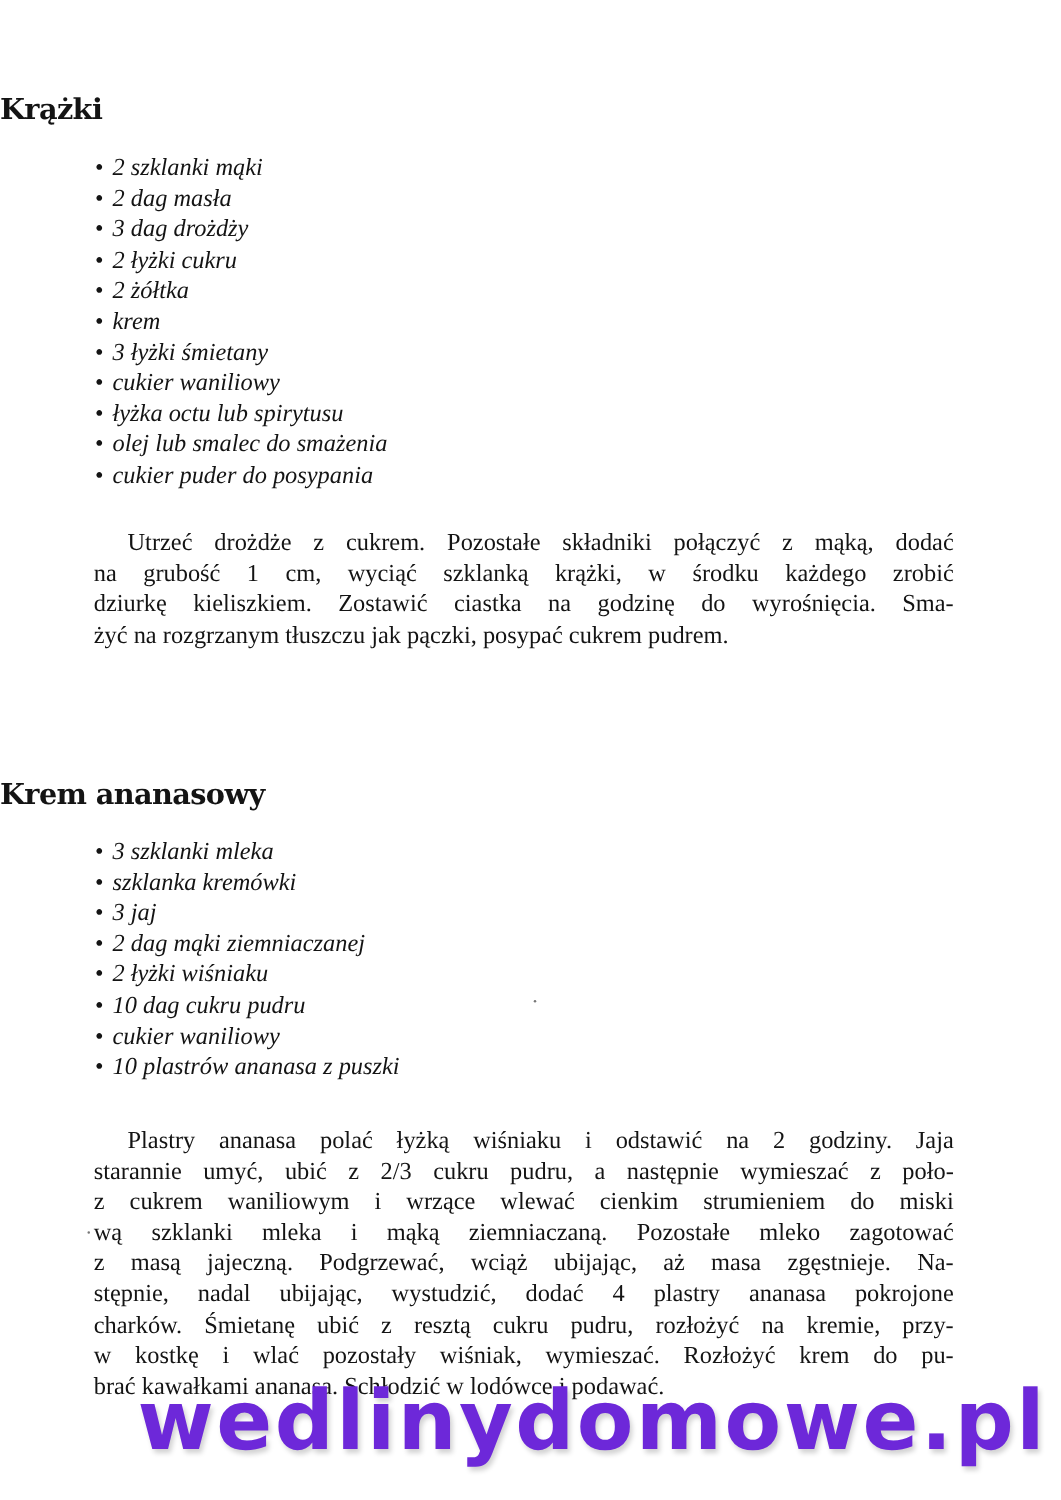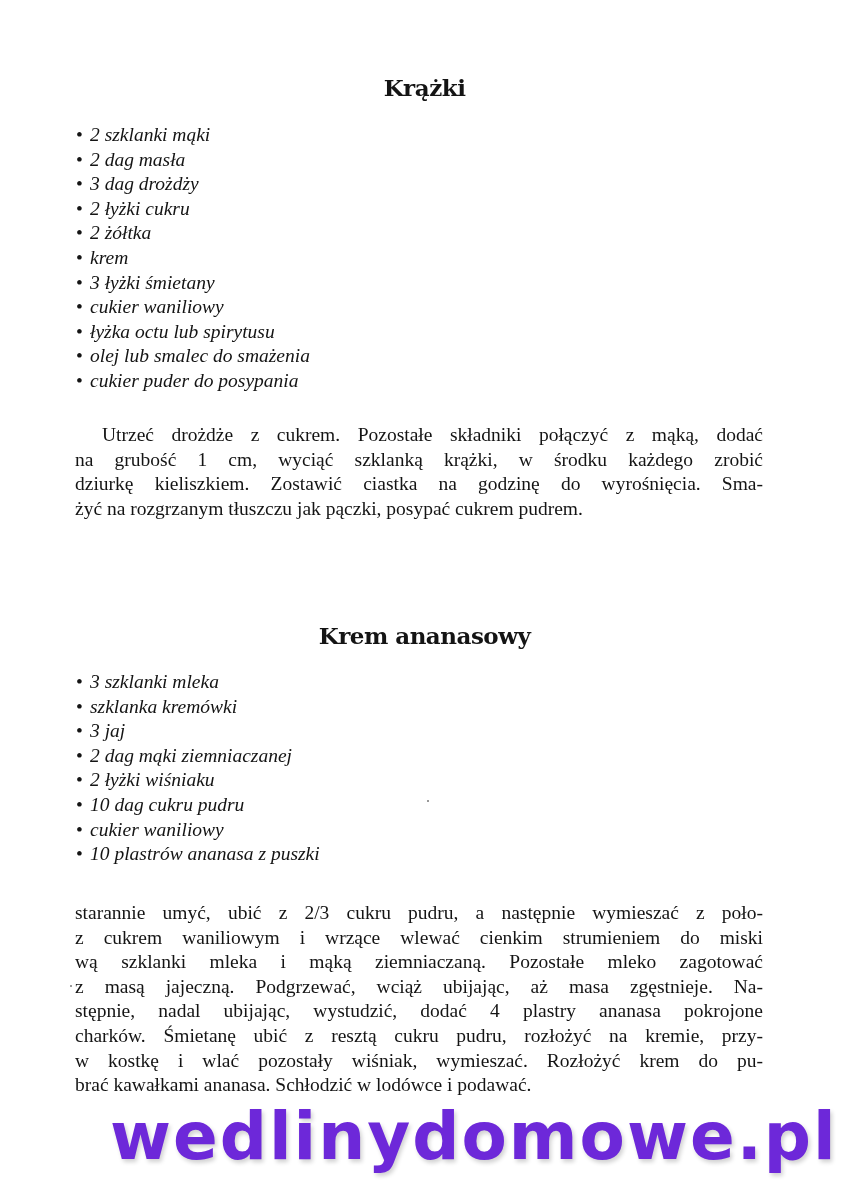--- a/index.html
+++ b/index.html
@@ -1,19 +1,19 @@
 <!DOCTYPE html>
 <html><head>
 <meta charset="utf-8">
 <style>
   html, body { margin: 0; padding: 0; background: #ffffff; }
   body { width: 849px; height: 1200px; position: relative; overflow: hidden; color: #141414; }
   .page { position: absolute; left: 0; top: 0; width: 849px; height: 1200px; }
   .recipe-title {
-    position: absolute; left: 0; width: 849px; text-align: center;
+    position: absolute; left: 0; width: 849px; text-align: left;
     font-family: "DejaVu Serif", serif; font-weight: bold; font-size: 23px;
     letter-spacing: -0.5px; margin: 0;
   }
   .ing-list {
     position: absolute; left: 76px; margin: 0; padding: 0; list-style: none;
     font-family: "Liberation Serif", serif; font-style: italic; font-size: 19.5px;
     line-height: 24.6px;
   }
   .ing-list li { position: relative; padding-left: 14px; white-space: nowrap; }
   .ing-list li .bullet { position: absolute; left: 0; top: 0; font-style: normal; }
@@ -69,20 +69,21 @@
       <li><span class="bullet">•</span><span>szklanka kremówki</span></li>
       <li><span class="bullet">•</span><span>3 jaj</span></li>
       <li><span class="bullet">•</span><span>2 dag mąki ziemniaczanej</span></li>
       <li><span class="bullet">•</span><span>2 łyżki wiśniaku</span></li>
       <li><span class="bullet">•</span><span>10 dag cukru pudru</span></li>
       <li><span class="bullet">•</span><span>cukier waniliowy</span></li>
       <li><span class="bullet">•</span><span>10 plastrów ananasa z puszki</span></li>
     </ul>
 
   <div class="method" id="method-1" style="top:901px;">
+      <span class="line indent">Plastry ananasa polać łyżką wiśniaku i odstawić na 2 godziny. Jaja</span>
       <span class="line">starannie umyć, ubić z 2/3 cukru pudru, a następnie wymieszać z poło-</span>
       <span class="line">z cukrem waniliowym i wrzące wlewać cienkim strumieniem do miski</span>
       <span class="line">wą szklanki mleka i mąką ziemniaczaną. Pozostałe mleko zagotować</span>
       <span class="line">z masą jajeczną. Podgrzewać, wciąż ubijając, aż masa zgęstnieje. Na-</span>
       <span class="line">stępnie, nadal ubijając, wystudzić, dodać 4 plastry ananasa pokrojone</span>
       <span class="line">charków. Śmietanę ubić z resztą cukru pudru, rozłożyć na kremie, przy-</span>
       <span class="line">w kostkę i wlać pozostały wiśniak, wymieszać. Rozłożyć krem do pu-</span>
       <span class="line last">brać kawałkami ananasa. Schłodzić w lodówce i podawać.</span>
     </div>
 

